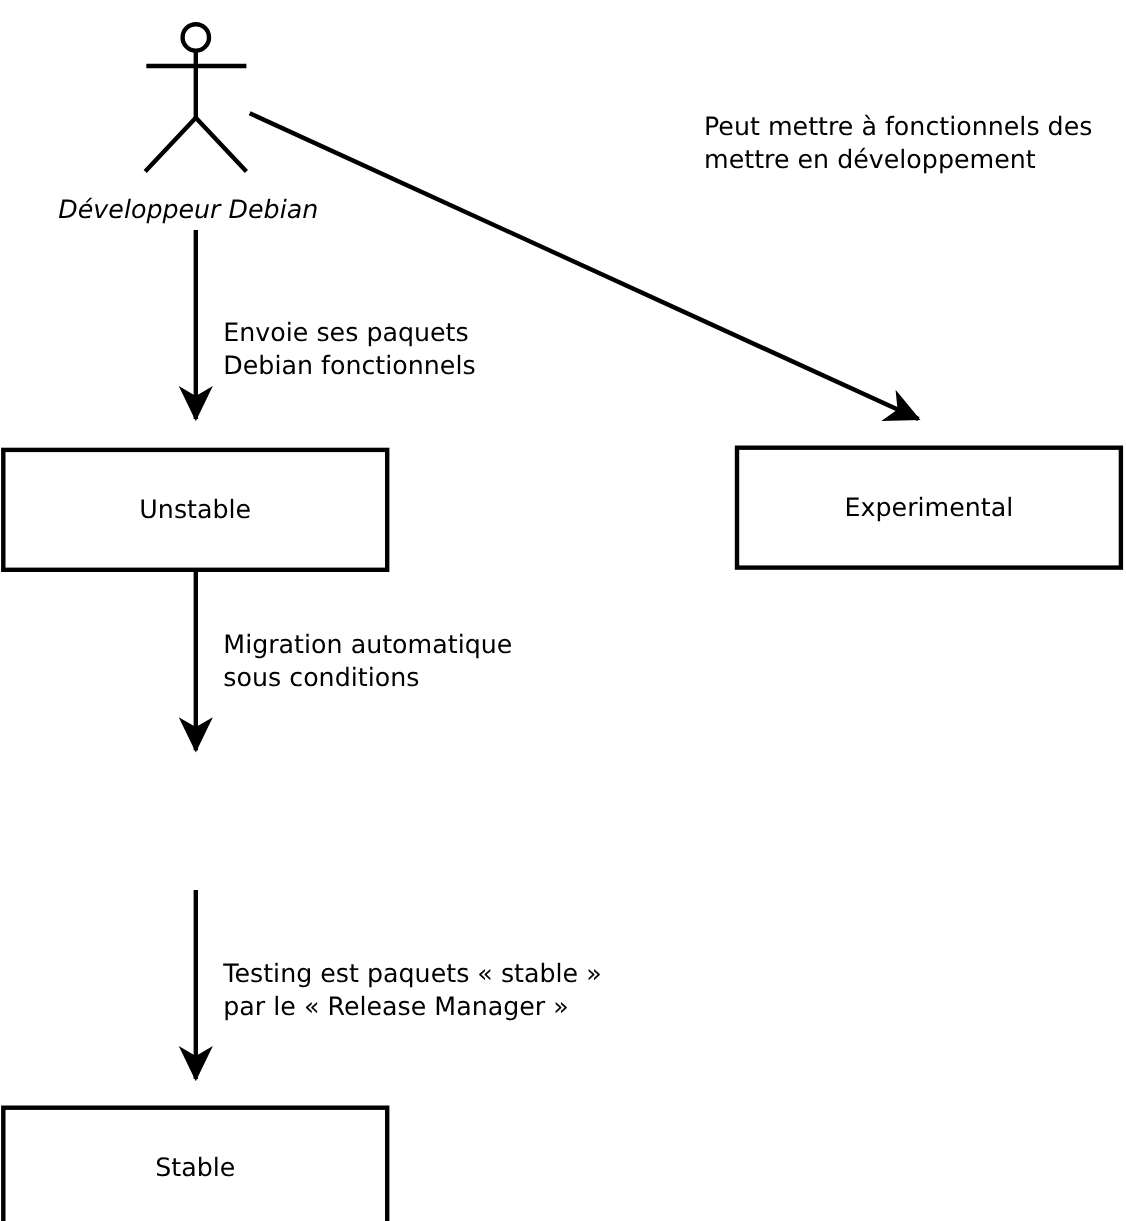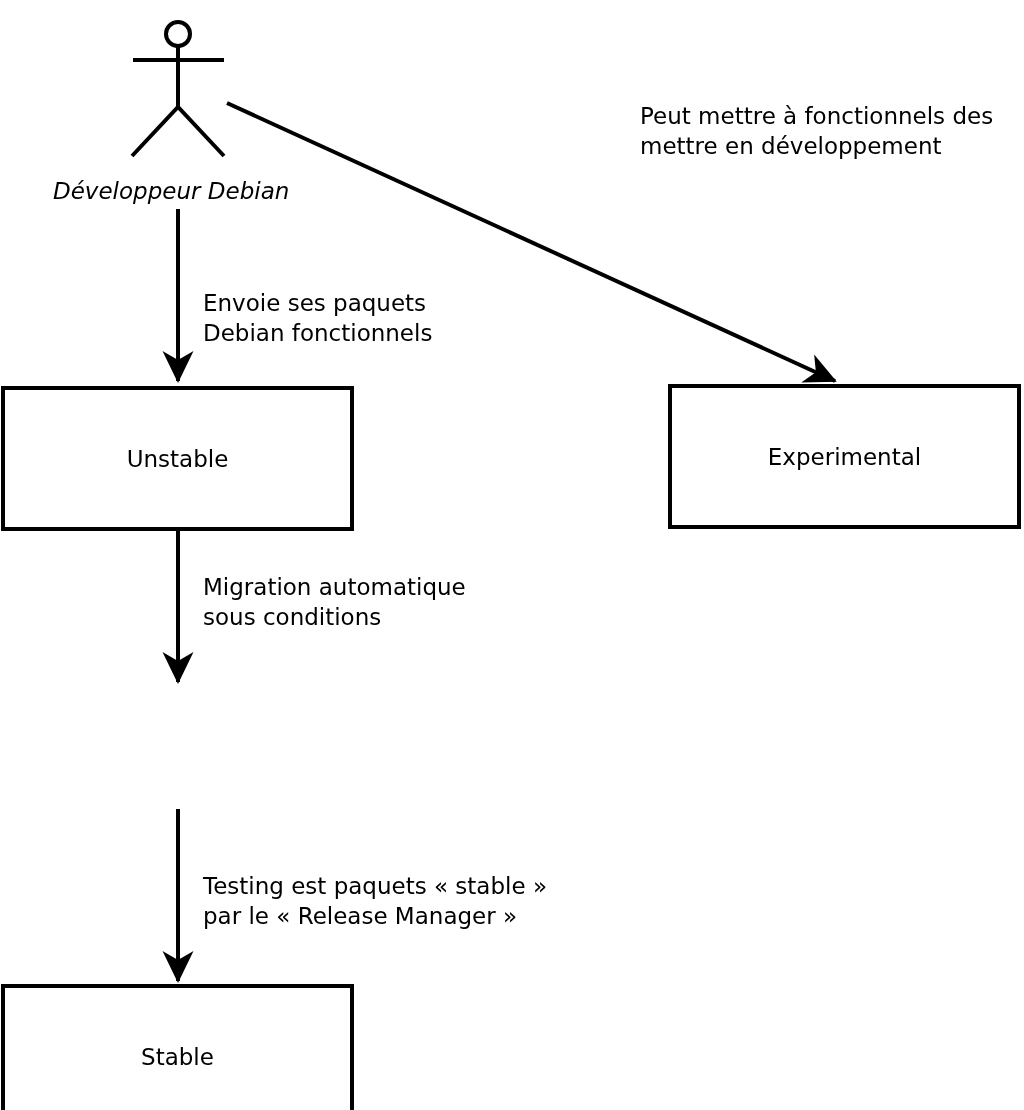--- a/index.html
+++ b/index.html
@@ -12,25 +12,26 @@
     width:1024px;height:1110px;
     background:var(--bg);
     font-family:"DejaVu Sans","Liberation Sans",sans-serif;
     color:var(--stroke);
     overflow:hidden;
   }
   .layer{position:absolute;left:0;top:0;}
   .node{
     position:absolute;
     box-sizing:border-box;
-    width:353px;height:145px;
+    width:353px;height:113px;
     border:4px solid var(--stroke);
     background:var(--bg);
     display:flex;align-items:center;justify-content:center;
     font-size:23px;
+    margin-top:21px;
   }
   .node-unstable{left:1px;top:386px;}
   .node-experimental{left:668px;top:384px;}
   .node-testing{left:1px;top:686px;}
   .node-stable{left:1px;top:984px;}
   .edge-label{
     position:absolute;
     font-size:23px;
     line-height:30px;
     white-space:nowrap;

